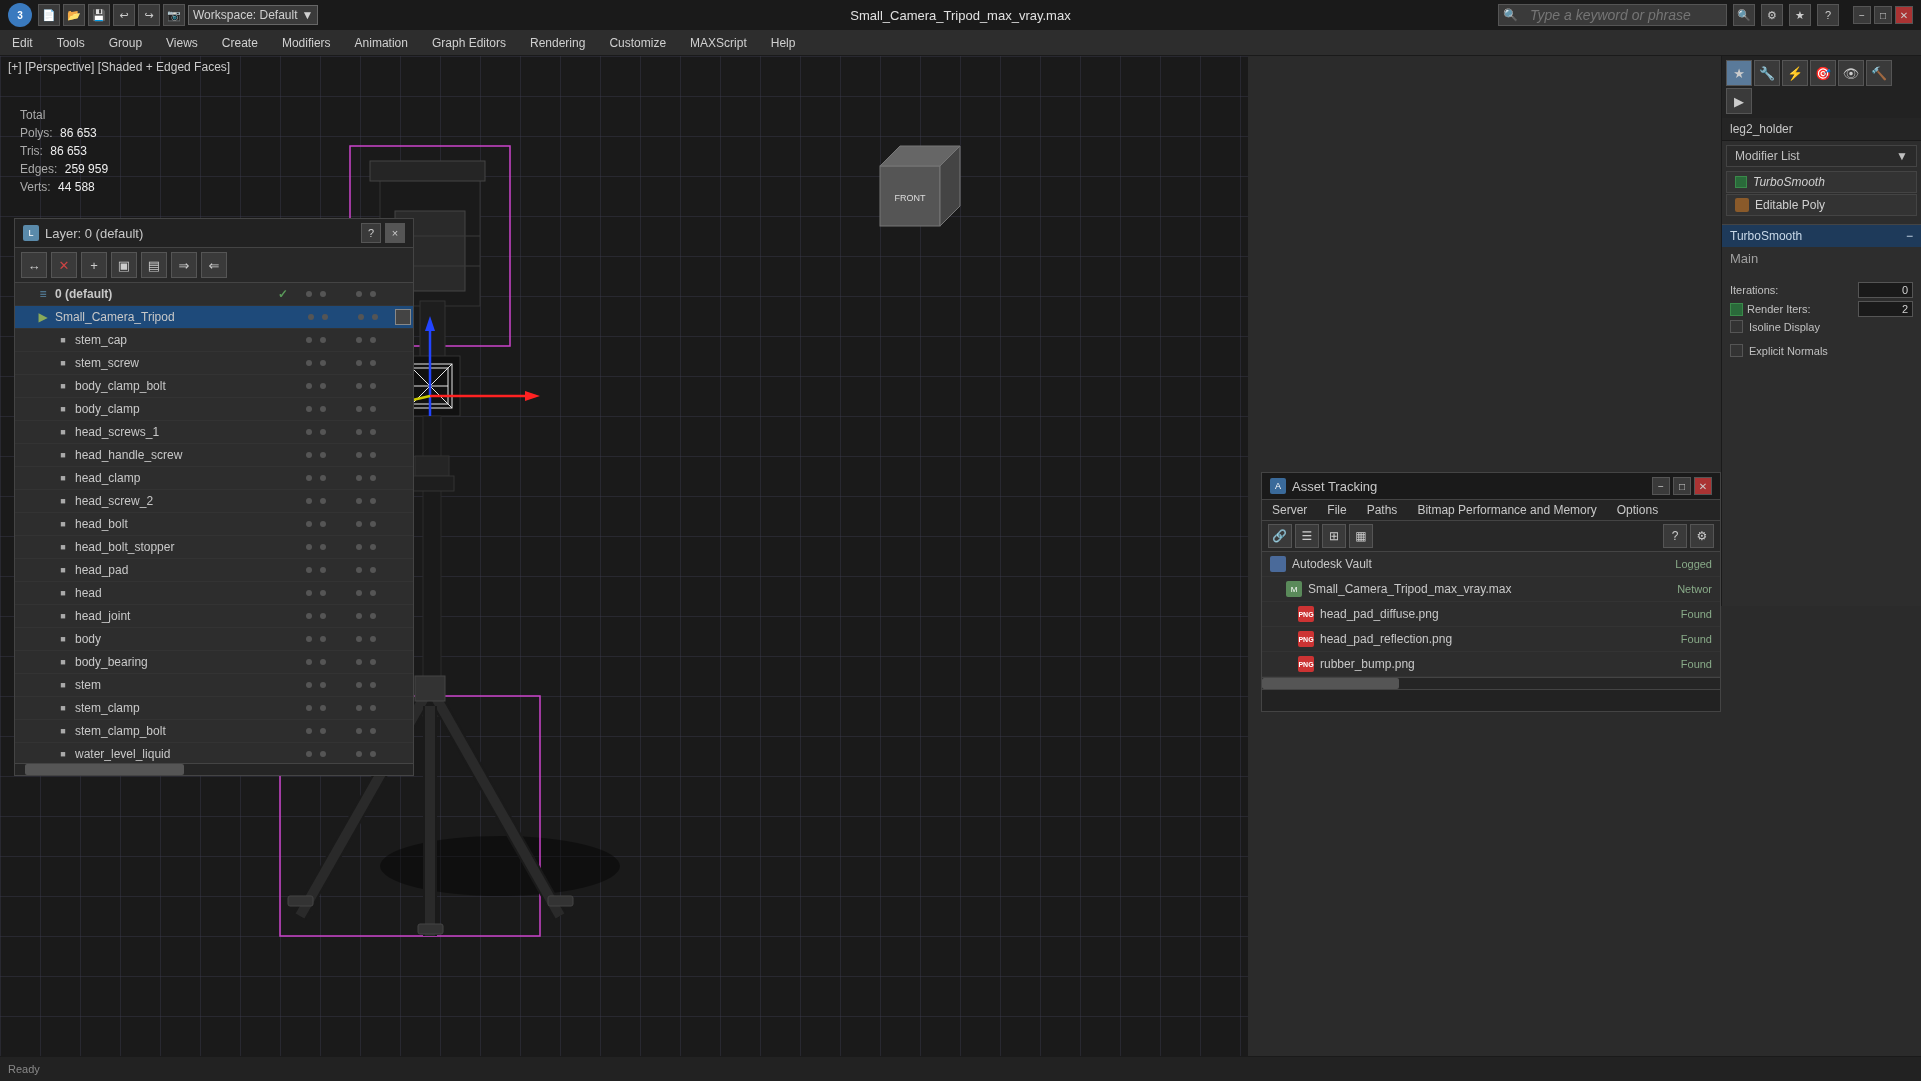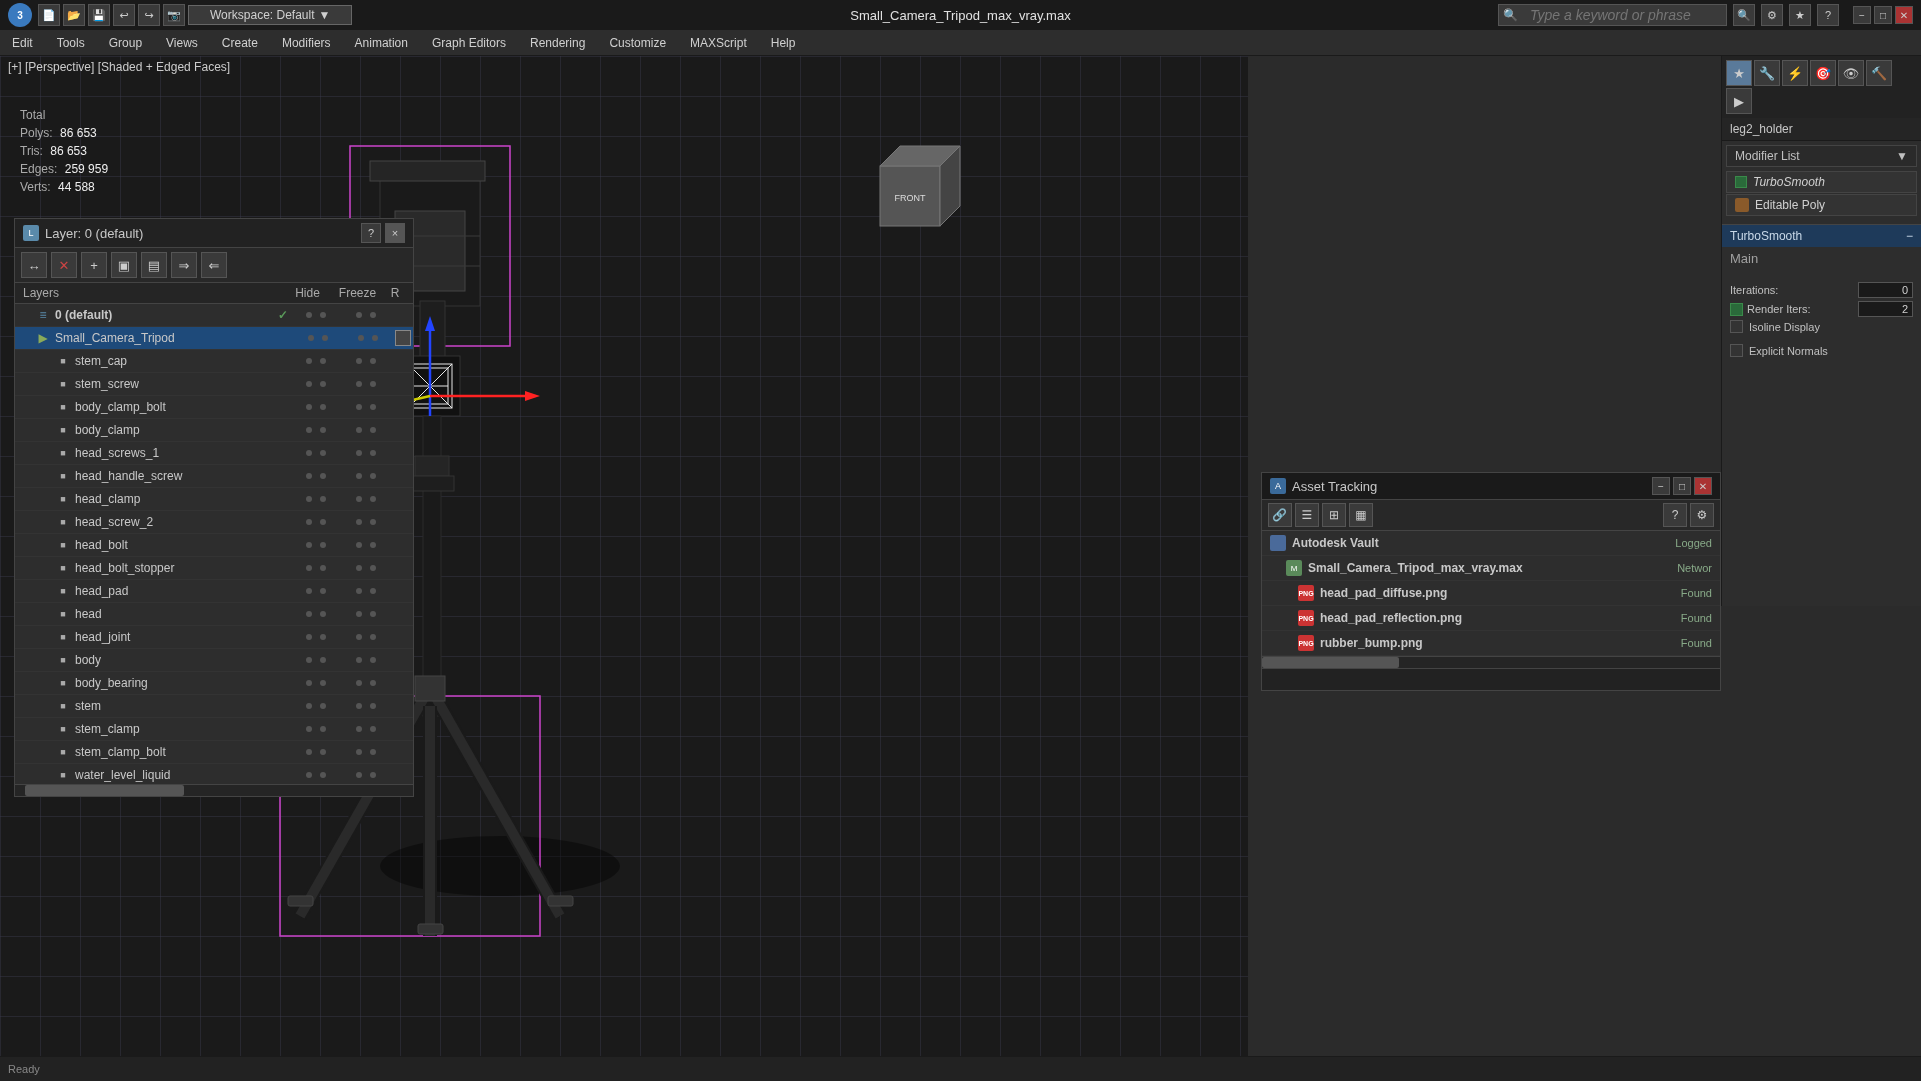--- a/index.html
+++ b/index.html
@@ -47,21 +47,21 @@
       width: 22px; height: 22px;
       background: #3a3a3a;
       border: 1px solid #555;
       display: flex; align-items: center; justify-content: center;
       cursor: pointer; font-size: 11px; color: #ccc;
     }
     .workspace-btn {
       background: #3a3a3a;
       border: 1px solid #666;
       color: #d0d0d0;
-      padding: 2px 21px;
+      padding: 2px 4px;
       cursor: pointer;
       display: flex; align-items: center; gap: 4px;
       font-size: 12px;
     }
     #title-center {
       color: #e0e0e0;
       font-size: 13px;
       position: absolute;
       left: 50%;
       transform: translateX(-50%);
@@ -409,21 +409,21 @@
       width: 16px; height: 16px;
       background: #cc3333;
       border-radius: 2px;
       margin-right: 6px;
       flex-shrink: 0;
       font-size: 7px;
       display: flex; align-items: center; justify-content: center;
       color: white;
       font-weight: bold;
     }
-    .asset-name { flex: 1; font-weight: bold; }
+    .asset-name { flex: 1; }
     .asset-status { width: 80px; text-align: right; color: #88aa88; font-size: 11px; }
     .asset-indent { width: 16px; flex-shrink: 0; }
     .asset-indent2 { width: 28px; flex-shrink: 0; }
     #asset-scrollbar {
       height: 12px;
       background: #252525;
       border-top: 1px solid #444;
     }
     .asset-scroll-inner {
       width: 30%;
@@ -687,26 +687,20 @@
   </div>
   <div id="layer-toolbar">
     <div class="lt-btn">↔</div>
     <div class="lt-btn" style="color:#cc4444;">✕</div>
     <div class="lt-btn">+</div>
     <div class="lt-btn">▣</div>
     <div class="lt-btn">▤</div>
     <div class="lt-btn">⇒</div>
     <div class="lt-btn">⇐</div>
   </div>
-  <div id="layer-col-header">
-    <div class="col-name">Layers</div>
-    <div class="col-hide">Hide</div>
-    <div class="col-freeze">Freeze</div>
-    <div class="col-r">R</div>
-  </div>
   <div id="layer-list">
 
     <div class="layer-item root">
       <div class="layer-indent"></div>
       <div class="layer-icon" style="color:#5a8aaa; font-size:12px;">≡</div>
       <div class="layer-name">0 (default)</div>
       <div class="layer-check">✓</div>
       <div class="layer-dots">
           <div class="dot"></div>
           <div class="dot"></div>
@@ -1048,20 +1042,27 @@
   <div id="asset-header">
     <div id="asset-title">
       <div style="width:16px; height:16px; background:#3a6a9a; border-radius:2px; display:flex; align-items:center; justify-content:center; font-size:9px; color:white;">A</div>
       <span>Asset Tracking</span>
     </div>
     <div class="asset-win-btns">
       <div class="asset-win-btn">−</div>
       <div class="asset-win-btn">□</div>
       <div class="asset-win-btn" style="background:#aa3333;">✕</div>
     </div>
+  </div>
+  <div id="asset-menubar">
+    <div class="asset-menu">Server</div>
+    <div class="asset-menu">File</div>
+    <div class="asset-menu">Paths</div>
+    <div class="asset-menu">Bitmap Performance and Memory</div>
+    <div class="asset-menu">Options</div>
   </div>
   <div id="asset-toolbar">
     <div class="at-btn">🔗</div>
     <div class="at-btn">☰</div>
     <div class="at-btn">⊞</div>
     <div class="at-btn">▦</div>
     <div style="flex:1;"></div>
     <div class="at-btn">?</div>
     <div class="at-btn">⚙</div>
   </div>

